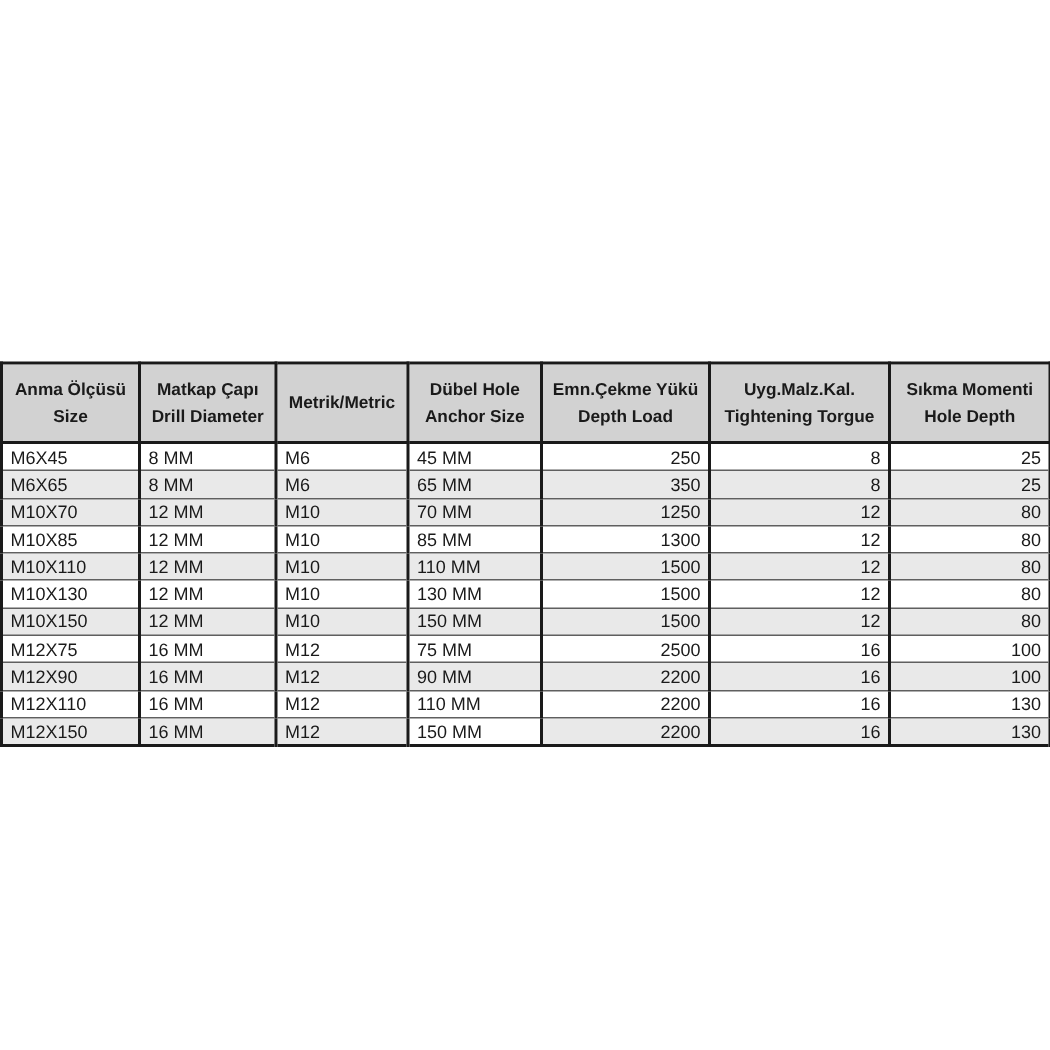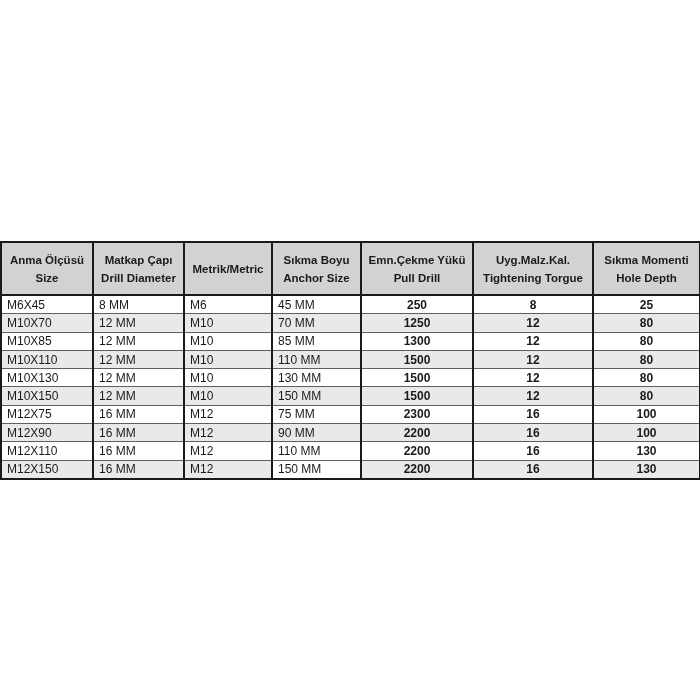--- a/index.html
+++ b/index.html
@@ -55,22 +55,21 @@
     padding: 0 5px;
     white-space: nowrap;
     overflow: hidden;
     vertical-align: middle;
     text-align: left;
   }
   tbody tr.alt td {
     background: var(--row_alt_bg, #e9e9e9);
   }
   tbody td.num {
-    text-align: center;
-    font-weight: bold;
+    text-align: right;
   }
   tbody td.white-bg {
     background: var(--row_bg, #ffffff) !important;
   }
 </style>
 </head>
 <body>
 
 <div class="canvas">
   <table class="spec-table">
@@ -91,26 +90,26 @@
         </th>
         <th>
           <span class="h-line">Matkap Çapı</span>
           <span class="h-line">Drill Diameter</span>
         </th>
         <th>
           <span class="h-line">Metrik/Metric</span>
           <span class="h-line"></span>
         </th>
         <th>
-          <span class="h-line">Sıkma Boyu</span>
+          <span class="h-line">Dübel Hole</span>
           <span class="h-line">Anchor Size</span>
         </th>
         <th>
           <span class="h-line">Emn.Çekme Yükü</span>
-          <span class="h-line">Pull Drill</span>
+          <span class="h-line">Depth Load</span>
         </th>
         <th>
           <span class="h-line">Uyg.Malz.Kal.</span>
           <span class="h-line">Tightening Torgue</span>
         </th>
         <th>
           <span class="h-line">Sıkma Momenti</span>
           <span class="h-line">Hole Depth</span>
         </th>
       </tr>
@@ -119,20 +118,29 @@
         <tr>
           <td>M6X45</td>
           <td>8 MM</td>
           <td>M6</td>
           <td>45 MM</td>
           <td class="num">250</td>
           <td class="num">8</td>
           <td class="num">25</td>
         </tr>
         <tr class="alt">
+          <td>M6X65</td>
+          <td>8 MM</td>
+          <td>M6</td>
+          <td>65 MM</td>
+          <td class="num">350</td>
+          <td class="num">8</td>
+          <td class="num">25</td>
+        </tr>
+        <tr class="alt">
           <td>M10X70</td>
           <td>12 MM</td>
           <td>M10</td>
           <td>70 MM</td>
           <td class="num">1250</td>
           <td class="num">12</td>
           <td class="num">80</td>
         </tr>
         <tr>
           <td>M10X85</td>
@@ -168,21 +176,21 @@
           <td>150 MM</td>
           <td class="num">1500</td>
           <td class="num">12</td>
           <td class="num">80</td>
         </tr>
         <tr>
           <td>M12X75</td>
           <td>16 MM</td>
           <td>M12</td>
           <td>75 MM</td>
-          <td class="num">2300</td>
+          <td class="num">2500</td>
           <td class="num">16</td>
           <td class="num">100</td>
         </tr>
         <tr class="alt">
           <td>M12X90</td>
           <td>16 MM</td>
           <td>M12</td>
           <td>90 MM</td>
           <td class="num">2200</td>
           <td class="num">16</td>

